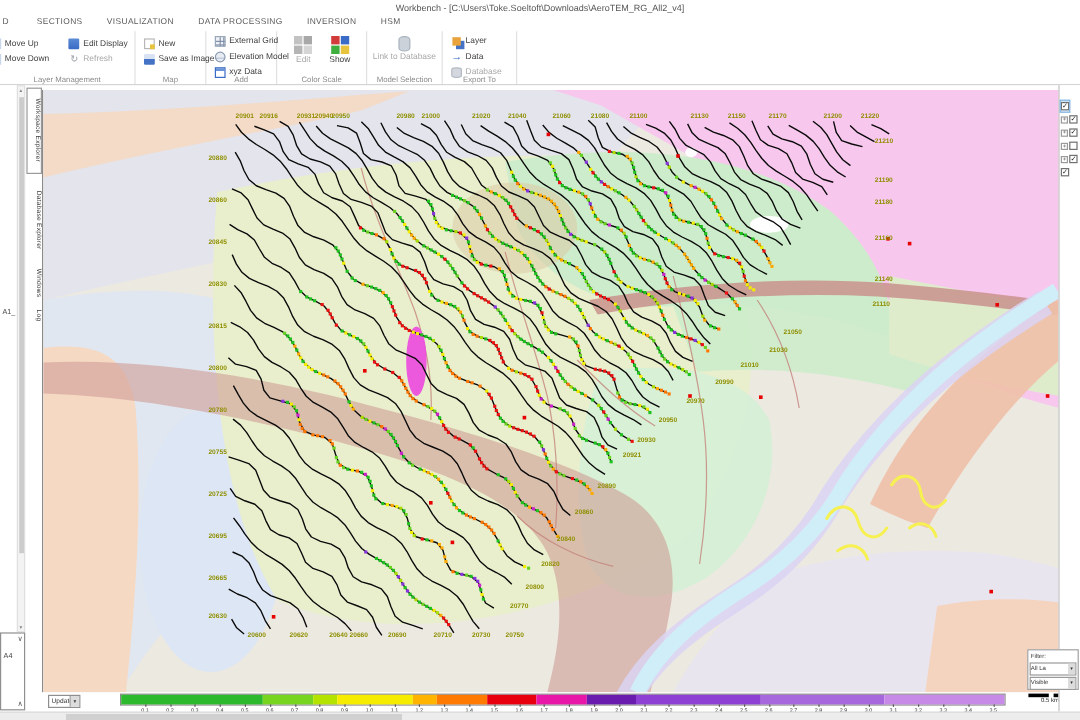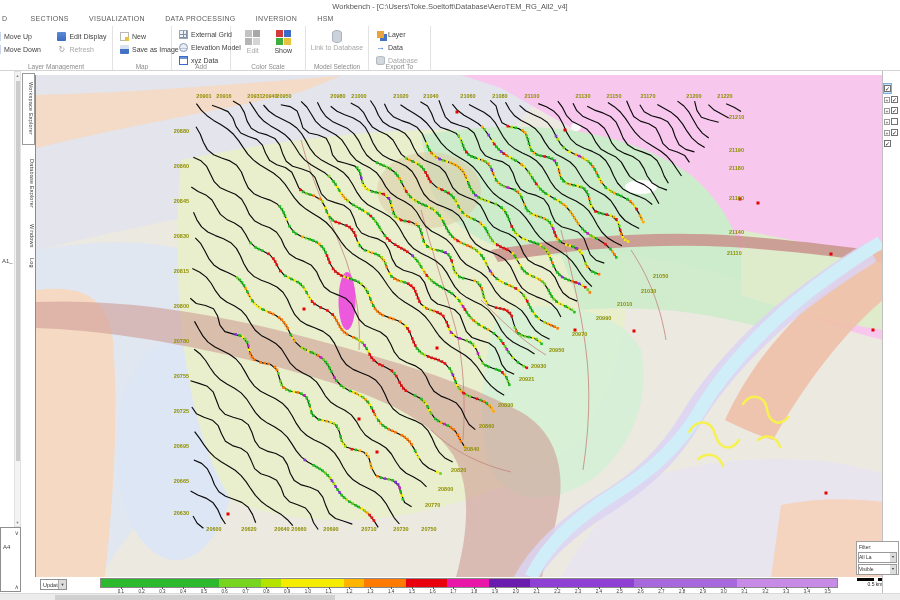--- a/index.html
+++ b/index.html
@@ -112,21 +112,21 @@
   
   #hscroll{position:absolute;left:0;top:593px;width:900px;height:7px;background:#ececec;border-top:1px solid #dadada;box-sizing:border-box;}
   #hthumb{position:absolute;left:55px;top:1px;width:280px;height:5px;background:#d0d0d0;}
 </style>
 </head>
 <body>
 
 <div id="app">
 
   <div id="titlebar">
-    <span>Workbench - [C:\Users\Toke.Soeltoft\Database\AeroTEM_RG_All2_v4]</span>
+    <span>Workbench - [C:\Users\Toke.Soeltoft\Downloads\AeroTEM_RG_All2_v4]</span>
   </div>
 
   <div id="ribbon-tabs">
     <span>D</span>
     <span>SECTIONS</span>
     <span>VISUALIZATION</span>
     <span>DATA PROCESSING</span>
     <span>INVERSION</span>
     <span>HSM</span>
   </div>

